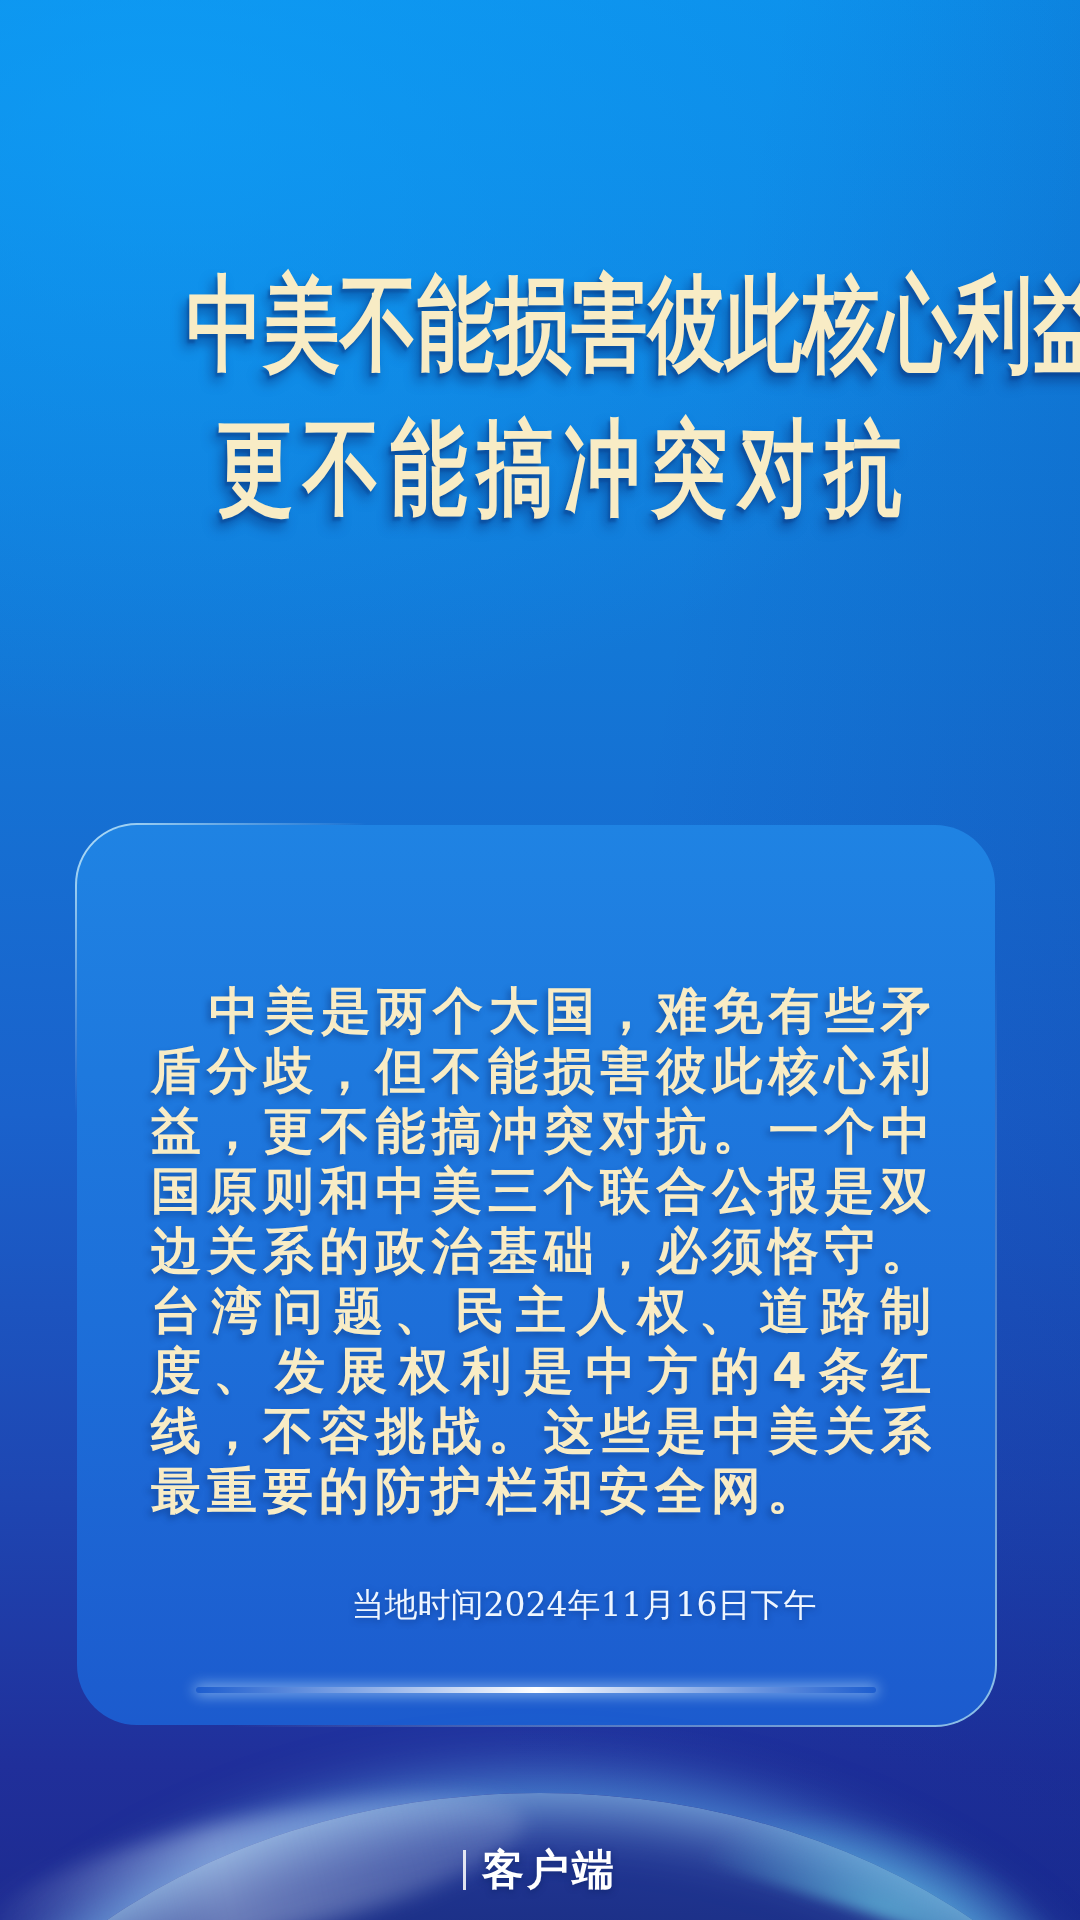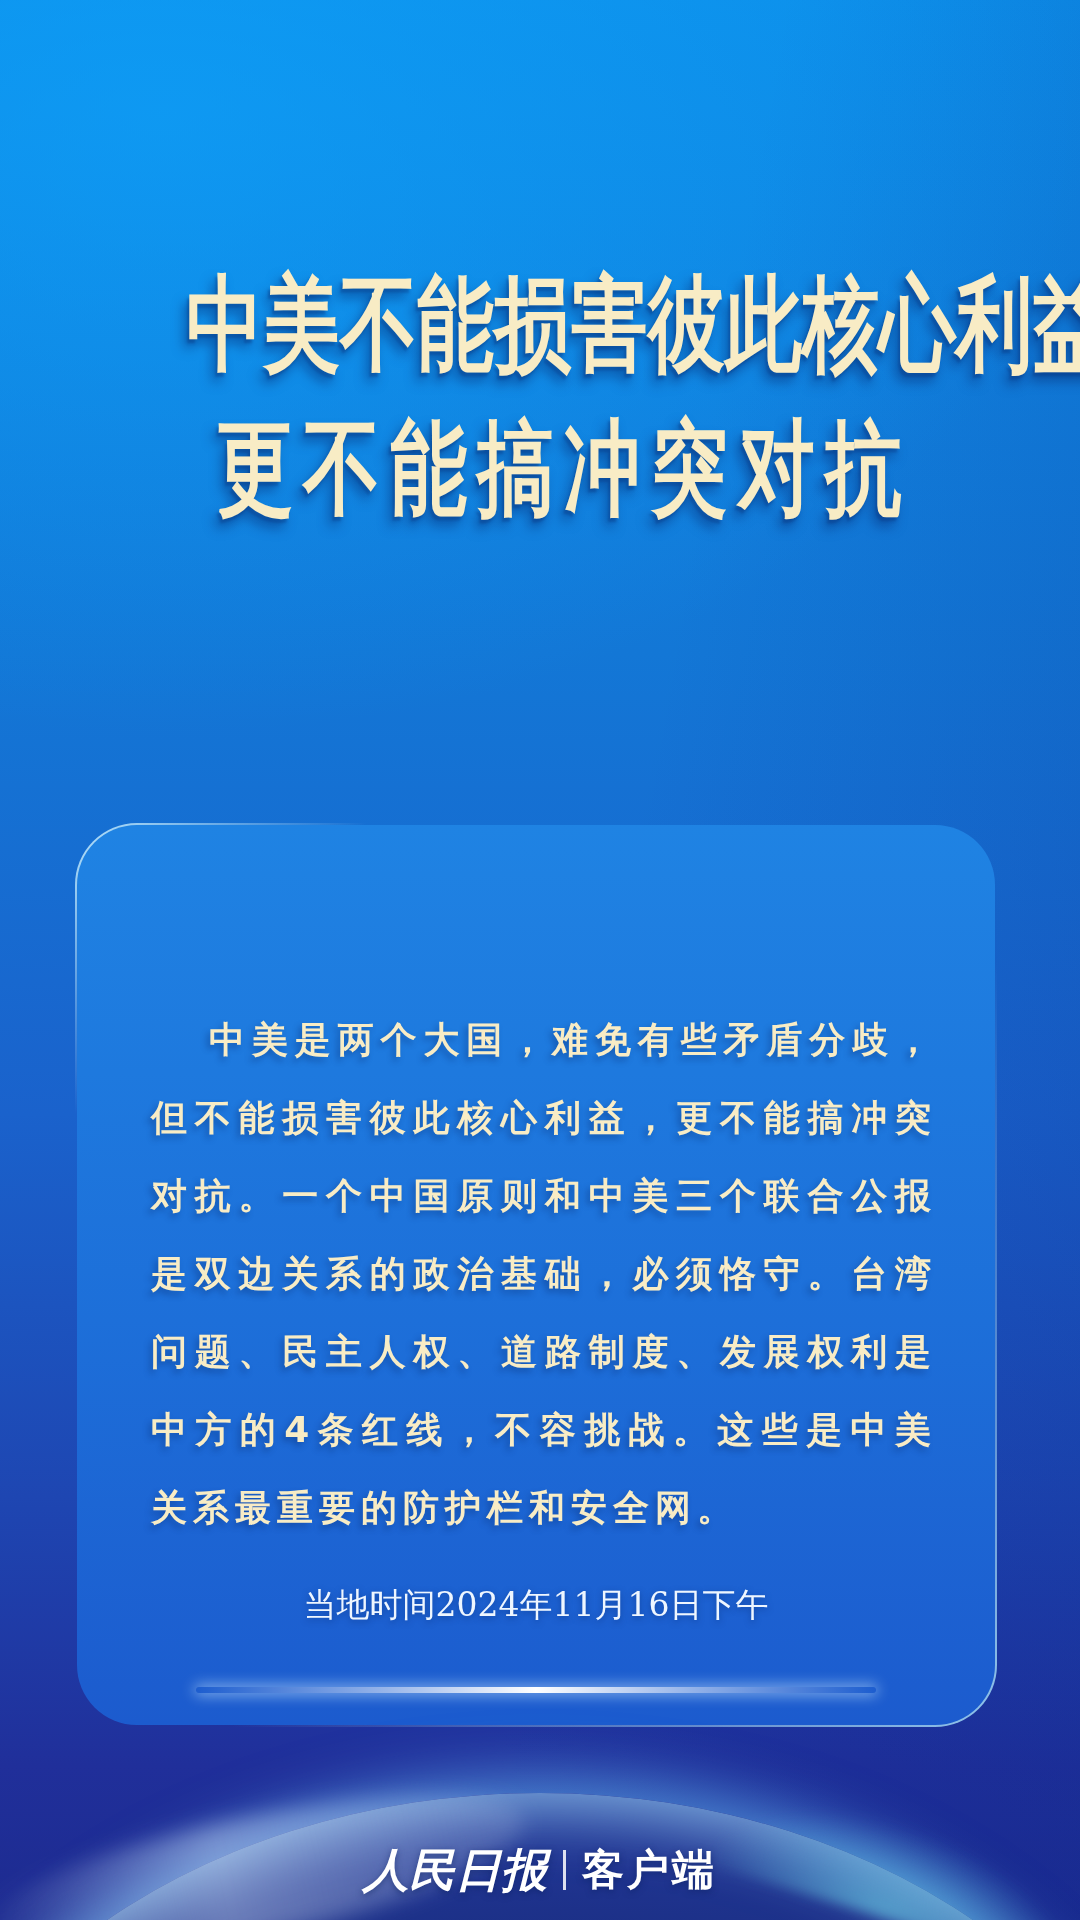--- a/index.html
+++ b/index.html
@@ -40,36 +40,37 @@
                rgba(197,236,252,0) 58%, rgba(166,224,250,.85) 100%);
   }
   .card{
     position:relative;width:100%;height:100%;
     border-radius:60px;
     box-sizing:border-box;
     background:linear-gradient(180deg,#1f83e3 0%, #1d6fd9 55%, #1c5bce 100%);
     overflow:hidden;
   }
   .quote{
-    position:absolute;left:74px;top:140px;width:786px;
+    position:absolute;left:74px;top:106px;width:786px;
     color:#f8ecc5;
     font-family:"DejaVu Sans","Liberation Sans",sans-serif;
     font-weight:bold;
-    font-size:36px;line-height:78px;letter-spacing:6px;
+    font-size:50px;line-height:60px;letter-spacing:6px;
     text-indent:58px;
     text-align:justify;
     text-shadow:-3px 4px 6px rgba(8,48,120,.45);
   }
   .attribution{
     position:absolute;left:0;top:758px;width:100%;
     text-align:center;
     color:#eef6ff;
     font-family:"DejaVu Serif","Liberation Serif",serif;
     font-size:33px;line-height:44px;
     text-shadow:0 2px 6px rgba(8,40,110,.5);
+    padding-left:48px;
   }
   .flare{
     position:absolute;left:50%;top:862px;width:680px;height:6px;
     transform:translateX(-50%);
     background:linear-gradient(90deg, rgba(255,255,255,0) 0%, rgba(255,255,255,.55) 28%,
                #ffffff 50%, rgba(255,255,255,.55) 72%, rgba(255,255,255,0) 100%);
     border-radius:3px;
     box-shadow:0 0 14px 2px rgba(200,230,255,.65);
   }
 
@@ -137,18 +138,17 @@
       </div>
       <div class="flare"></div>
     </div>
   </div>
 
   <div class="earth"></div>
   <div class="cloud-band"></div>
   <div class="earth-rim-cyan"></div>
 
   <div class="footer">
-    <span class="brand-script">人民日报</span>
     <span class="brand-divider"></span>
     <span class="brand-suffix">客户端</span>
   </div>
 
 </div>
 
 </body></html>

